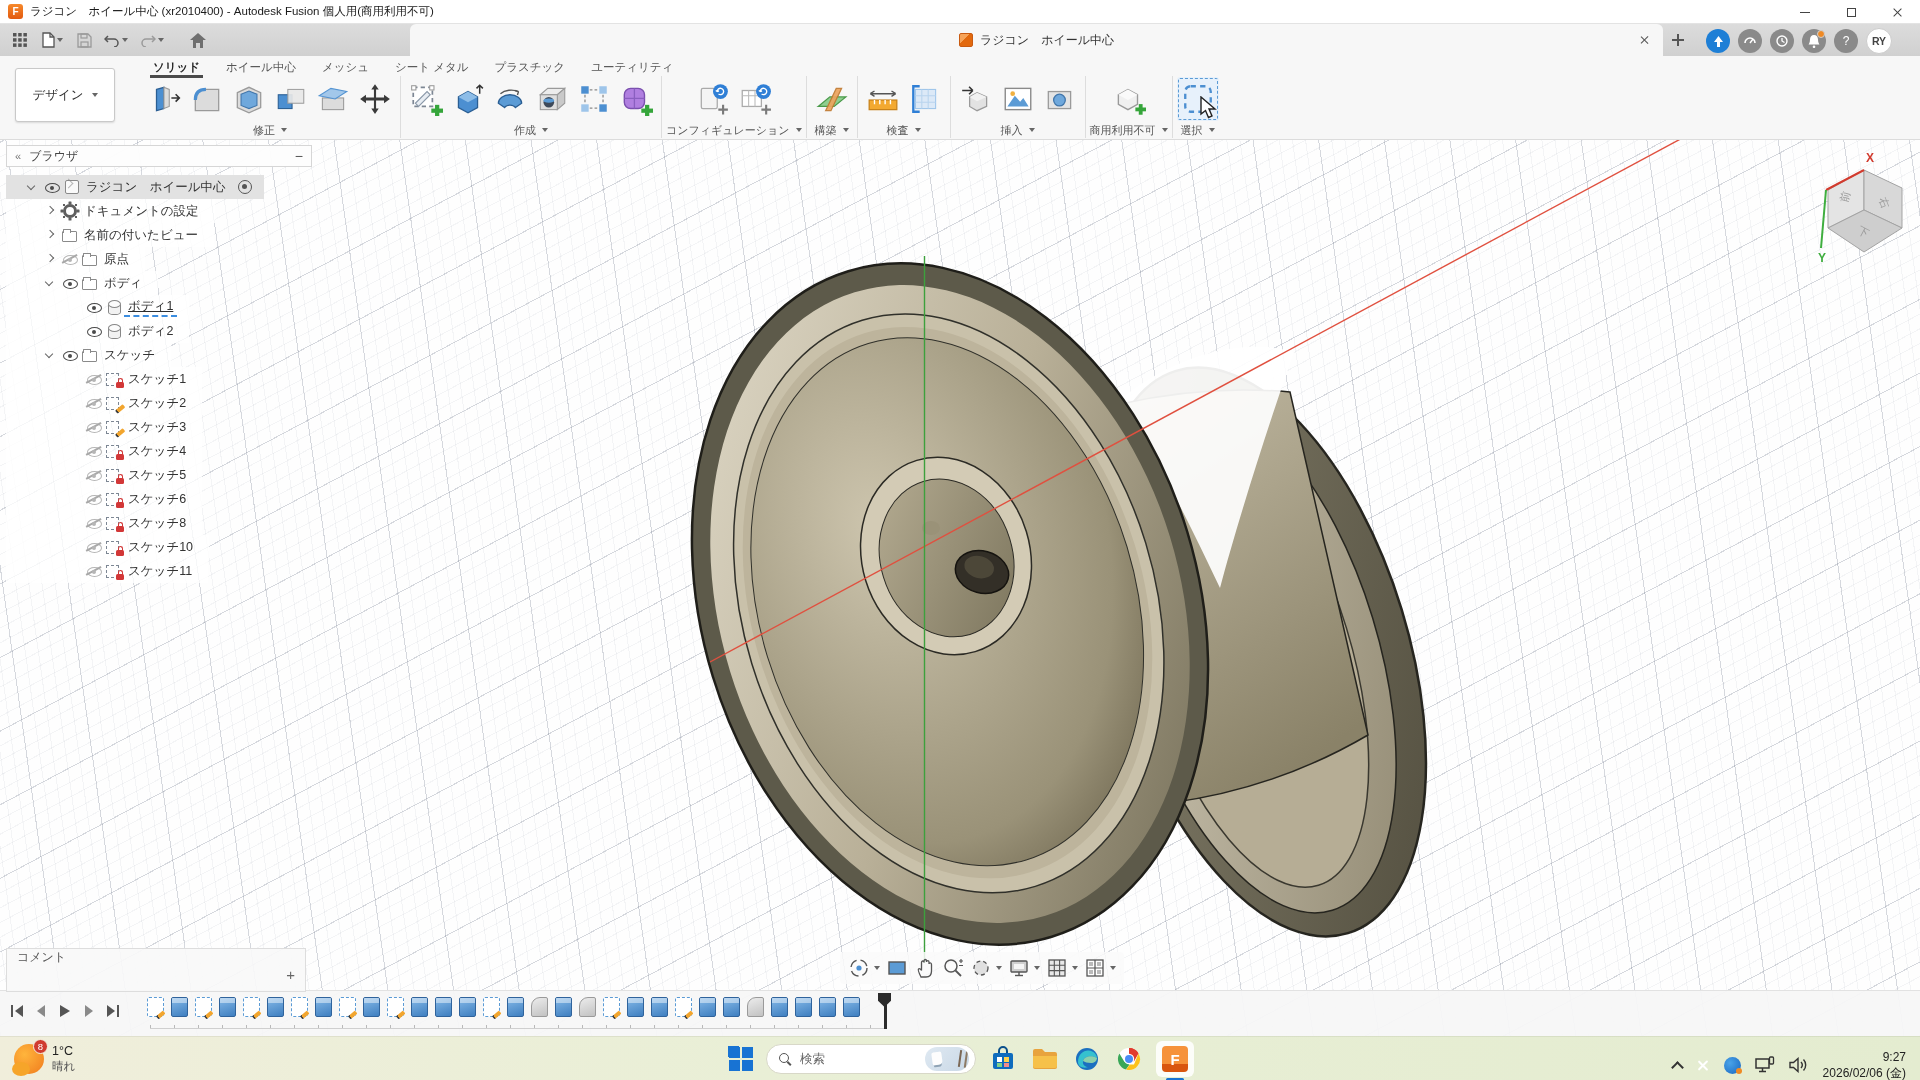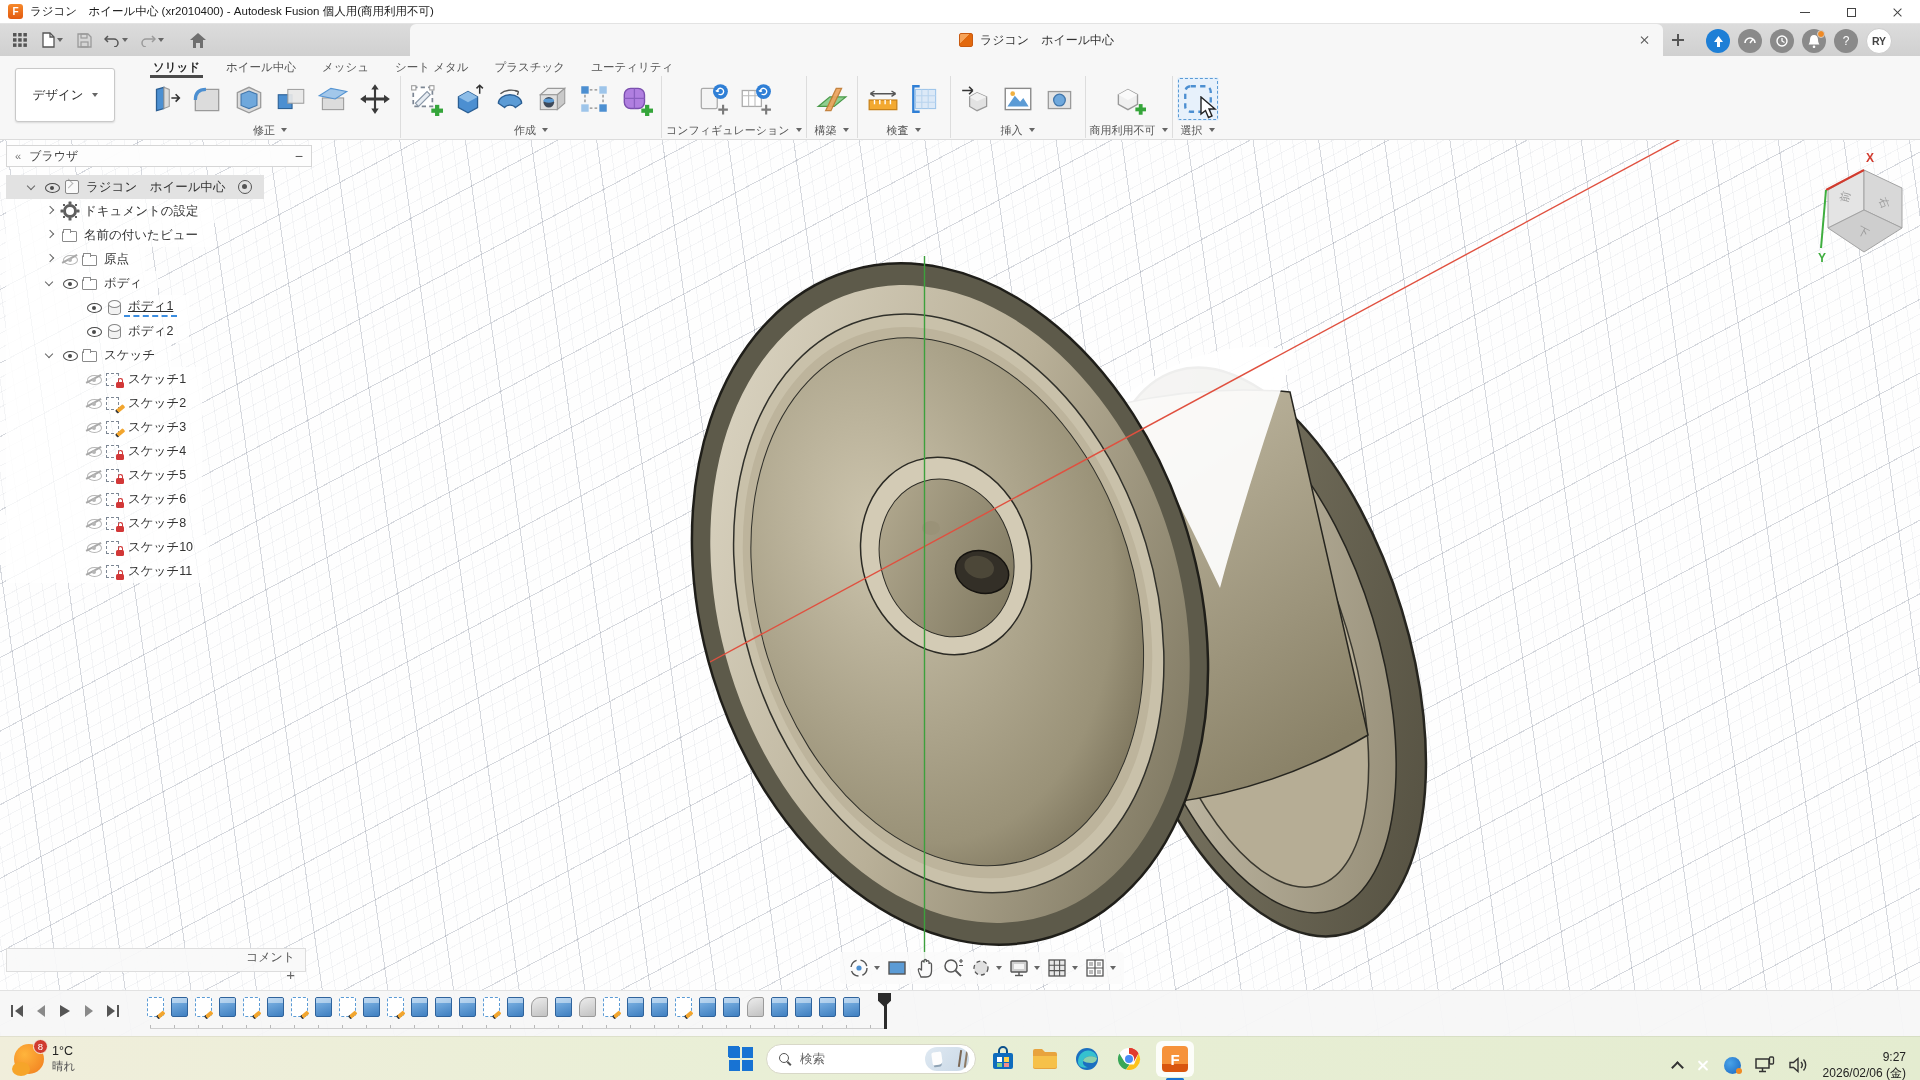--- a/index.html
+++ b/index.html
@@ -102,21 +102,21 @@
   .nic.sklock::after { content:''; position:absolute; right:0px; bottom:1px; width:8px; height:6px; background:#d23737; border-radius:1.5px; }
   .nic.sklock .sub { display:block; position:absolute; right:1.5px; bottom:6px; width:5px; height:5px; border:1.4px solid #d23737; border-bottom:none; border-radius:4px 4px 0 0; }
   .nic.skedit::after { content:''; position:absolute; right:-1px; bottom:3px; width:10px; height:3.5px; background:linear-gradient(90deg,#3d3d3d 0 18%,#f2a52e 18%); border-radius:1px; transform:rotate(-40deg); }
   .lbl { padding:0 4px; white-space:nowrap; }
   .lbl.dashed { border-bottom:2px dashed #3b8de0; color:#2e2e2e;text-decoration:underline; }
   .radio { display:none; }
   .radio.radio-on { display:inline-block; width:14px; height:14px; border:1.4px solid #555; border-radius:50%; margin-left:8px; position:relative; }
   .radio.radio-on::after { content:''; position:absolute; left:3.2px; top:3.2px; width:5px; height:5px; border-radius:50%; background:#555; }
 
   
-  .commentbar { position:absolute; left:6px; top:948px; width:300px; height:24px; background:rgba(248,248,248,.92); border:1px solid #ddd; display:flex; align-items:flex-end; padding:0 10px; font-size:12px; color:#555; z-index:40;flex-direction:column; }
+  .commentbar { position:absolute; left:6px; top:948px; width:300px; height:44px; background:rgba(248,248,248,.92); border:1px solid #ddd; display:flex; align-items:flex-start; padding:0 10px; font-size:12px; color:#555; z-index:40;flex-direction:column; }
   .commentbar .plus { margin-left:auto; font-size:15px; color:#666; }
 
   
   .navbar { position:absolute; left:840px; top:952px; height:32px; display:flex; align-items:center; gap:6px; background:rgba(250,250,250,.85); border-radius:4px; padding:0 8px; z-index:40; }
   .nbtn { display:flex; align-items:center; gap:2px; }
 
   
   .timeline { position:absolute; left:0; top:990px; width:1920px; height:46px; background:rgba(247,247,247,.95); border-top:1px solid #e2e2e2; z-index:39; }
   .playctl { position:absolute; left:8px; top:10px; display:flex; gap:6px; }
   .pbtn { width:18px; height:20px; display:flex; align-items:center; justify-content:center; }

